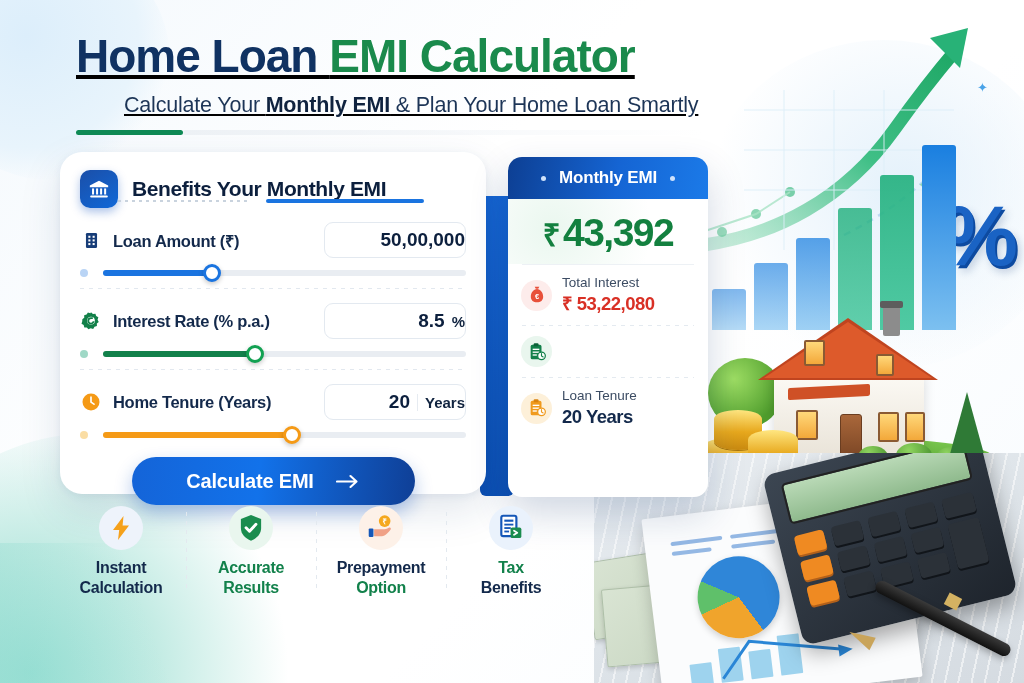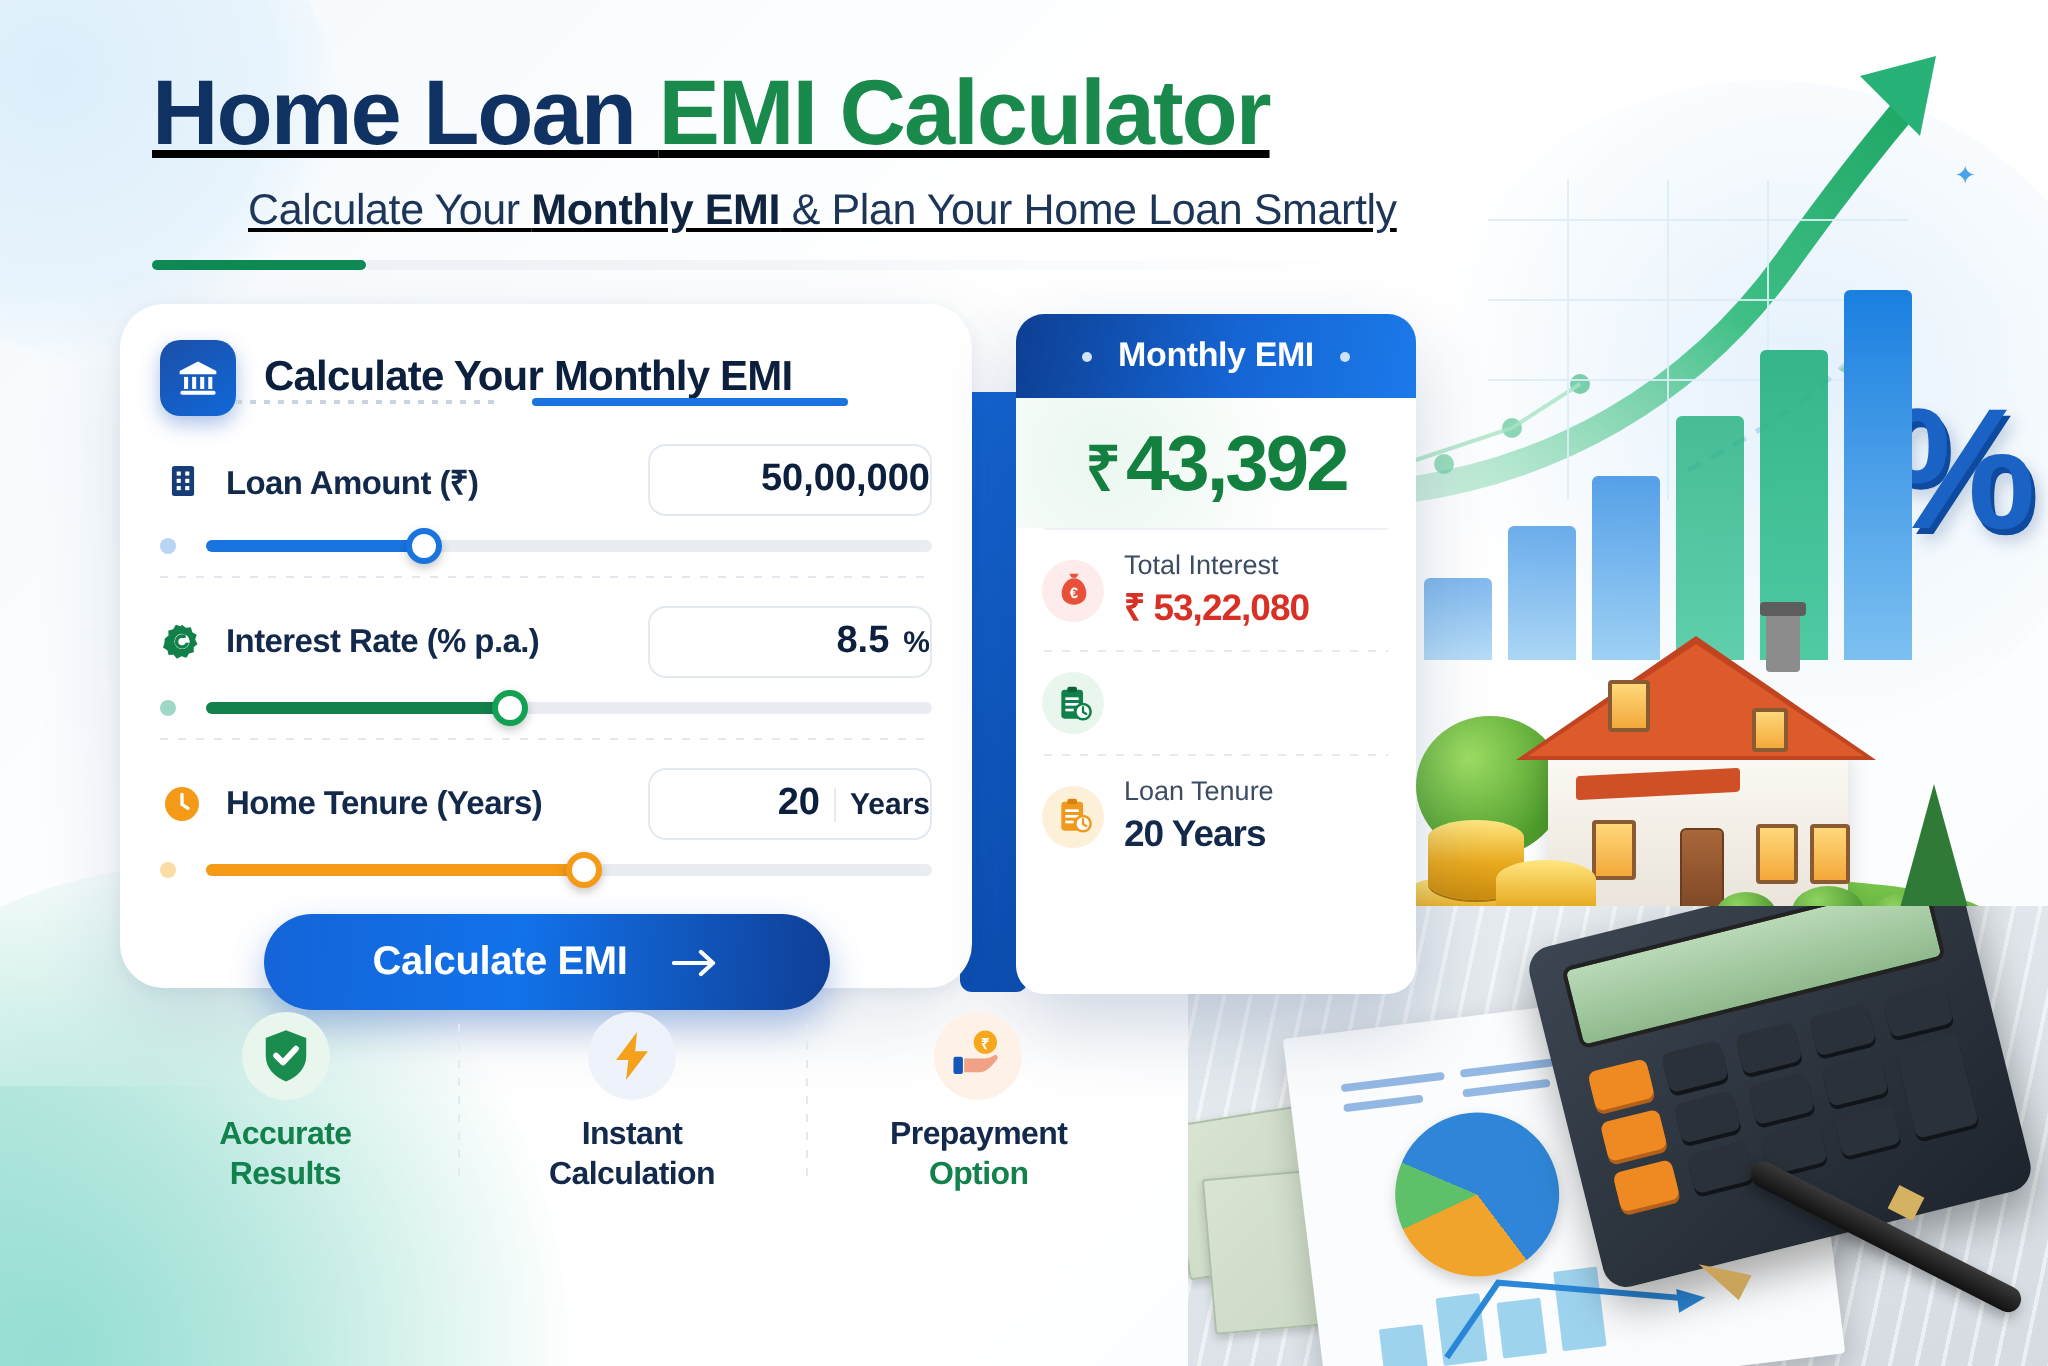--- a/index.html
+++ b/index.html
@@ -300,21 +300,21 @@
       <div class="bank-ic">
         <svg width="22" height="22" viewBox="0 0 24 24" fill="#fff">
           <path d="M12 3 L22 8.2 V10 H2 V8.2 Z"></path>
           <rect x="4.4" y="11.4" width="2.2" height="6.6"></rect>
           <rect x="8.8" y="11.4" width="2.2" height="6.6"></rect>
           <rect x="13.2" y="11.4" width="2.2" height="6.6"></rect>
           <rect x="17.6" y="11.4" width="2.2" height="6.6"></rect>
           <rect x="2.4" y="19" width="19.2" height="2.2" rx="1"></rect>
         </svg>
       </div>
-      <div class="card-title">Calculate Your Monthly EMI</div>
+      <div class="card-title">Benefits Your Monthly EMI</div>
     </div>
 
     <div class="field">
       <div class="field-row">
         <div class="f-ic">
           <svg width="19" height="19" viewBox="0 0 24 24" fill="#173d78">
             <rect x="5" y="2.5" width="14" height="19" rx="1.6"></rect>
             <g fill="#fff">
                 <rect x="8" y="6" width="2.6" height="2.6"></rect>
                 <rect x="13.4" y="6" width="2.6" height="2.6"></rect>
@@ -462,48 +462,65 @@
       <div class="r-txt">
         <div class="r-lab">Loan Tenure</div>
         <div class="r-val" style="color:#13294b;">20 Years</div>
       </div>
     </div>
   </div>
 
   <div class="feats">
 
     <div class="feat">
+      <div class="feat-ic" style="background:#eef3fb;">
+        <svg width="24" height="26" viewBox="0 0 24 26">
+            <path fill="#f5a11b" d="M14.5 1 4 15h6.2L9 25 20 10.6h-6.4z"></path>
+          </svg>
+      </div>
+      <div class="feat-l1" style="color:#13294b;">Instant</div>
+      <div class="feat-l2" style="color:#13294b;">Calculation</div>
+    </div>
+
+    <div class="feat">
       <div class="feat-ic" style="background:#e9f6ee;">
         <svg width="26" height="28" viewBox="0 0 24 26">
           <path fill="#1a8c4e" d="M12 1 2.6 4.6v8.2c0 6 4 9.8 9.4 12 5.4-2.2 9.4-6 9.4-12V4.6z"></path>
           <path d="M7.4 12.8l3.2 3.2 6-6.4" stroke="#fff" stroke-width="2.7" fill="none" stroke-linecap="round" stroke-linejoin="round"></path>
         </svg>
       </div>
       <div class="feat-l1" style="color:#12814b;">Accurate</div>
       <div class="feat-l2" style="color:#12814b;">Results</div>
-    </div>
-
-    <div class="feat">
-      <div class="feat-ic" style="background:#eef3fb;">
-        <svg width="24" height="26" viewBox="0 0 24 26">
-            <path fill="#f5a11b" d="M14.5 1 4 15h6.2L9 25 20 10.6h-6.4z"></path>
-          </svg>
-      </div>
-      <div class="feat-l1" style="color:#13294b;">Instant</div>
-      <div class="feat-l2" style="color:#13294b;">Calculation</div>
     </div>
 
     <div class="feat">
       <div class="feat-ic" style="background:#fdf1e8;">
         <svg width="28" height="28" viewBox="0 0 26 26">
           <circle cx="16.4" cy="6.6" r="5.4" fill="#f5a81e"></circle>
           <text x="16.4" y="9.6" font-size="7" text-anchor="middle" fill="#fff" font-family="'Liberation Sans',sans-serif" font-weight="bold">₹</text>
           <rect x="1.6" y="13.4" width="4.4" height="8" rx="1" fill="#1557b8"></rect>
           <path fill="#f0a186" d="M6.6 14.2h7.8c2.6 0 4-.1 5.8-1.4 1.4-1 2.6.6 1.6 1.8-1.8 2.2-4.6 6-8 6H6.6z"></path>
         </svg>
       </div>
       <div class="feat-l1" style="color:#13294b;">Prepayment</div>
       <div class="feat-l2" style="color:#12814b;">Option</div>
     </div>
 
+    <div class="feat">
+      <div class="feat-ic" style="background:#eaf2fc;">
+        <svg width="26" height="28" viewBox="0 0 24 26">
+          <rect x="3" y="1.6" width="14" height="19" rx="1.8" fill="#fff" stroke="#1557b8" stroke-width="2"></rect>
+          <g fill="#1557b8">
+              <rect x="5.8" y="5.2" width="8.4" height="2"></rect>
+              <rect x="5.8" y="9" width="8.4" height="1.7"></rect>
+              <rect x="5.8" y="12.2" width="6" height="1.7"></rect>
+              <rect x="5.8" y="15.4" width="4.4" height="1.7"></rect>
+            </g>
+          <rect x="11.6" y="12.6" width="10" height="9.8" rx="1.6" fill="#1a8c4e"></rect>
+          <path d="M14.8 15.6l3 1.8-3 1.8" stroke="#fff" stroke-width="1.7" fill="none" stroke-linecap="round" stroke-linejoin="round"></path>
+        </svg>
+      </div>
+      <div class="feat-l1" style="color:#12814b;">Tax</div>
+      <div class="feat-l2" style="color:#13294b;">Benefits</div>
+    </div>
   </div>
 
 </div>
 
 </body></html>

